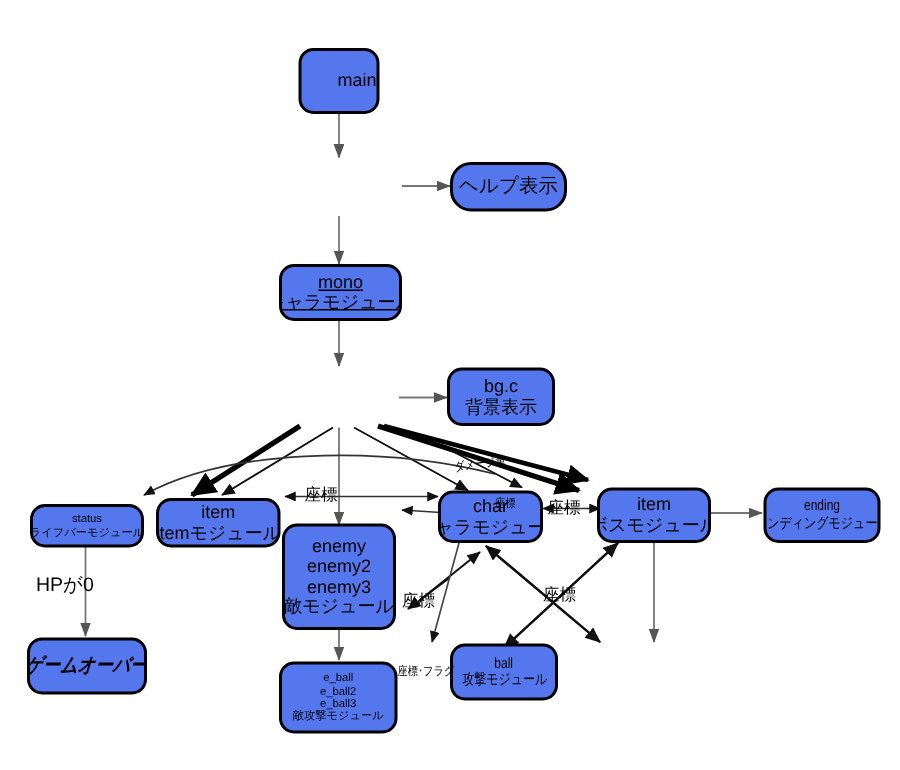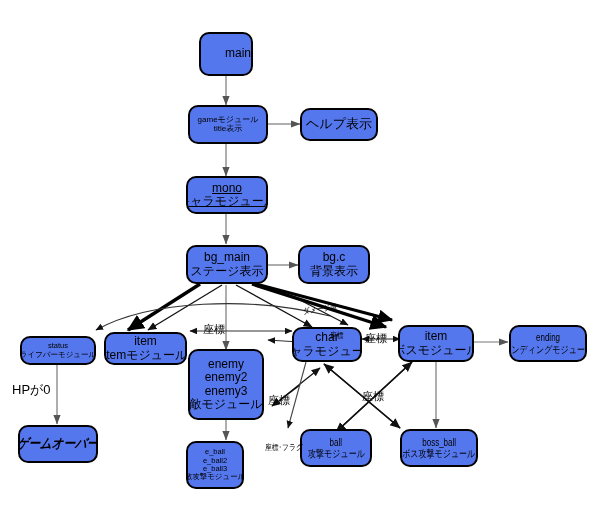--- a/index.html
+++ b/index.html
@@ -142,38 +142,30 @@
 
     <g>
       <line x1="436" y1="362" x2="436" y2="428" stroke="#777" stroke-width="1.2" marker-end="url(#ahThin)"></line>
     </g>
   </svg>
 
   <div class="node f-med" style="left:199px;top:32px;width:54px;height:44px;padding-left:24px;">
     <span class="ln">main</span>
   </div>
 
-  <div class="node f-tiny" style="left:188px;top:105px;width:80px;height:39px;">
-    <span class="ln">gameモジュール</span>
-    <span class="ln">title表示</span>
-  </div>
-
-  <div class="node f-big" style="left:300px;top:108px;width:78px;height:33px;">
+
+  <div class="node f-big" style="left:300px;top:108px;width:78px;height:33px;border-radius:14px;">
     <span class="ln">ヘルプ表示</span>
   </div>
 
   <div class="node f-med" style="left:186px;top:176px;width:82px;height:38px;text-decoration:underline;">
     <span class="ln">mono</span>
     <span class="ln">キャラモジュール</span>
   </div>
 
-  <div class="node f-med" style="left:186px;top:245px;width:82px;height:39px;">
-    <span class="ln">bg_main</span>
-    <span class="ln">ステージ表示</span>
-  </div>
 
   <div class="node f-small" style="left:20px;top:336px;width:76px;height:29px;">
     <span class="ln">status</span>
     <span class="ln">ライフバーモジュール</span>
   </div>
 
   <div class="node f-med" style="left:298px;top:245px;width:72px;height:39px;">
     <span class="ln">bg.c</span>
     <span class="ln">背景表示</span>
   </div>
@@ -202,38 +194,34 @@
 
   <div class="node f-cond" style="left:509px;top:325px;width:78px;height:37px;">
     <span class="ln">ending</span>
     <span class="ln">エンディングモジュール</span>
   </div>
 
   <div class="node f-script" style="left:18px;top:425px;width:80px;height:38px;">
     <span class="ln">ゲームオーバー</span>
   </div>
 
-  <div class="node f-small" style="left:186px;top:441px;width:58px;height:48px;">
+  <div class="node f-small" style="left:186px;top:441px;width:79px;height:48px;">
     <span class="ln">e_ball</span>
     <span class="ln">e_ball2</span>
     <span class="ln">e_ball3</span>
     <span class="ln">敵攻撃モジュール</span>
   </div>
 
   <div class="node f-cond" style="left:300px;top:429px;width:72px;height:38px;">
     <span class="ln">ball</span>
     <span class="ln">攻撃モジュール</span>
   </div>
 
-  <div class="node f-cond" style="left:400px;top:429px;width:78px;height:38px;">
-    <span class="ln">boss_ball</span>
-    <span class="ln">ボス攻撃モジュール</span>
-  </div>
-
-  <div class="edge-label lab-l" style="left:12px;top:381px;">HPが0</div>
+
+  <div class="edge-label lab-l" style="left:24px;top:381px;">HPが0</div>
 
   <div class="edge-label lab-m" style="left:203px;top:322px;">座標</div>
 
   <div class="edge-label lab-m" style="left:268px;top:393px;">座標</div>
 
   <div class="edge-label lab-s" style="left:330px;top:330px;">座標</div>
 
   <div class="edge-label lab-s" style="left:303px;top:306px;transform:rotate(-8deg) scaleX(.85);">ダメージ量</div>
 
   <div class="edge-label lab-m" style="left:365px;top:331px;">座標</div>

